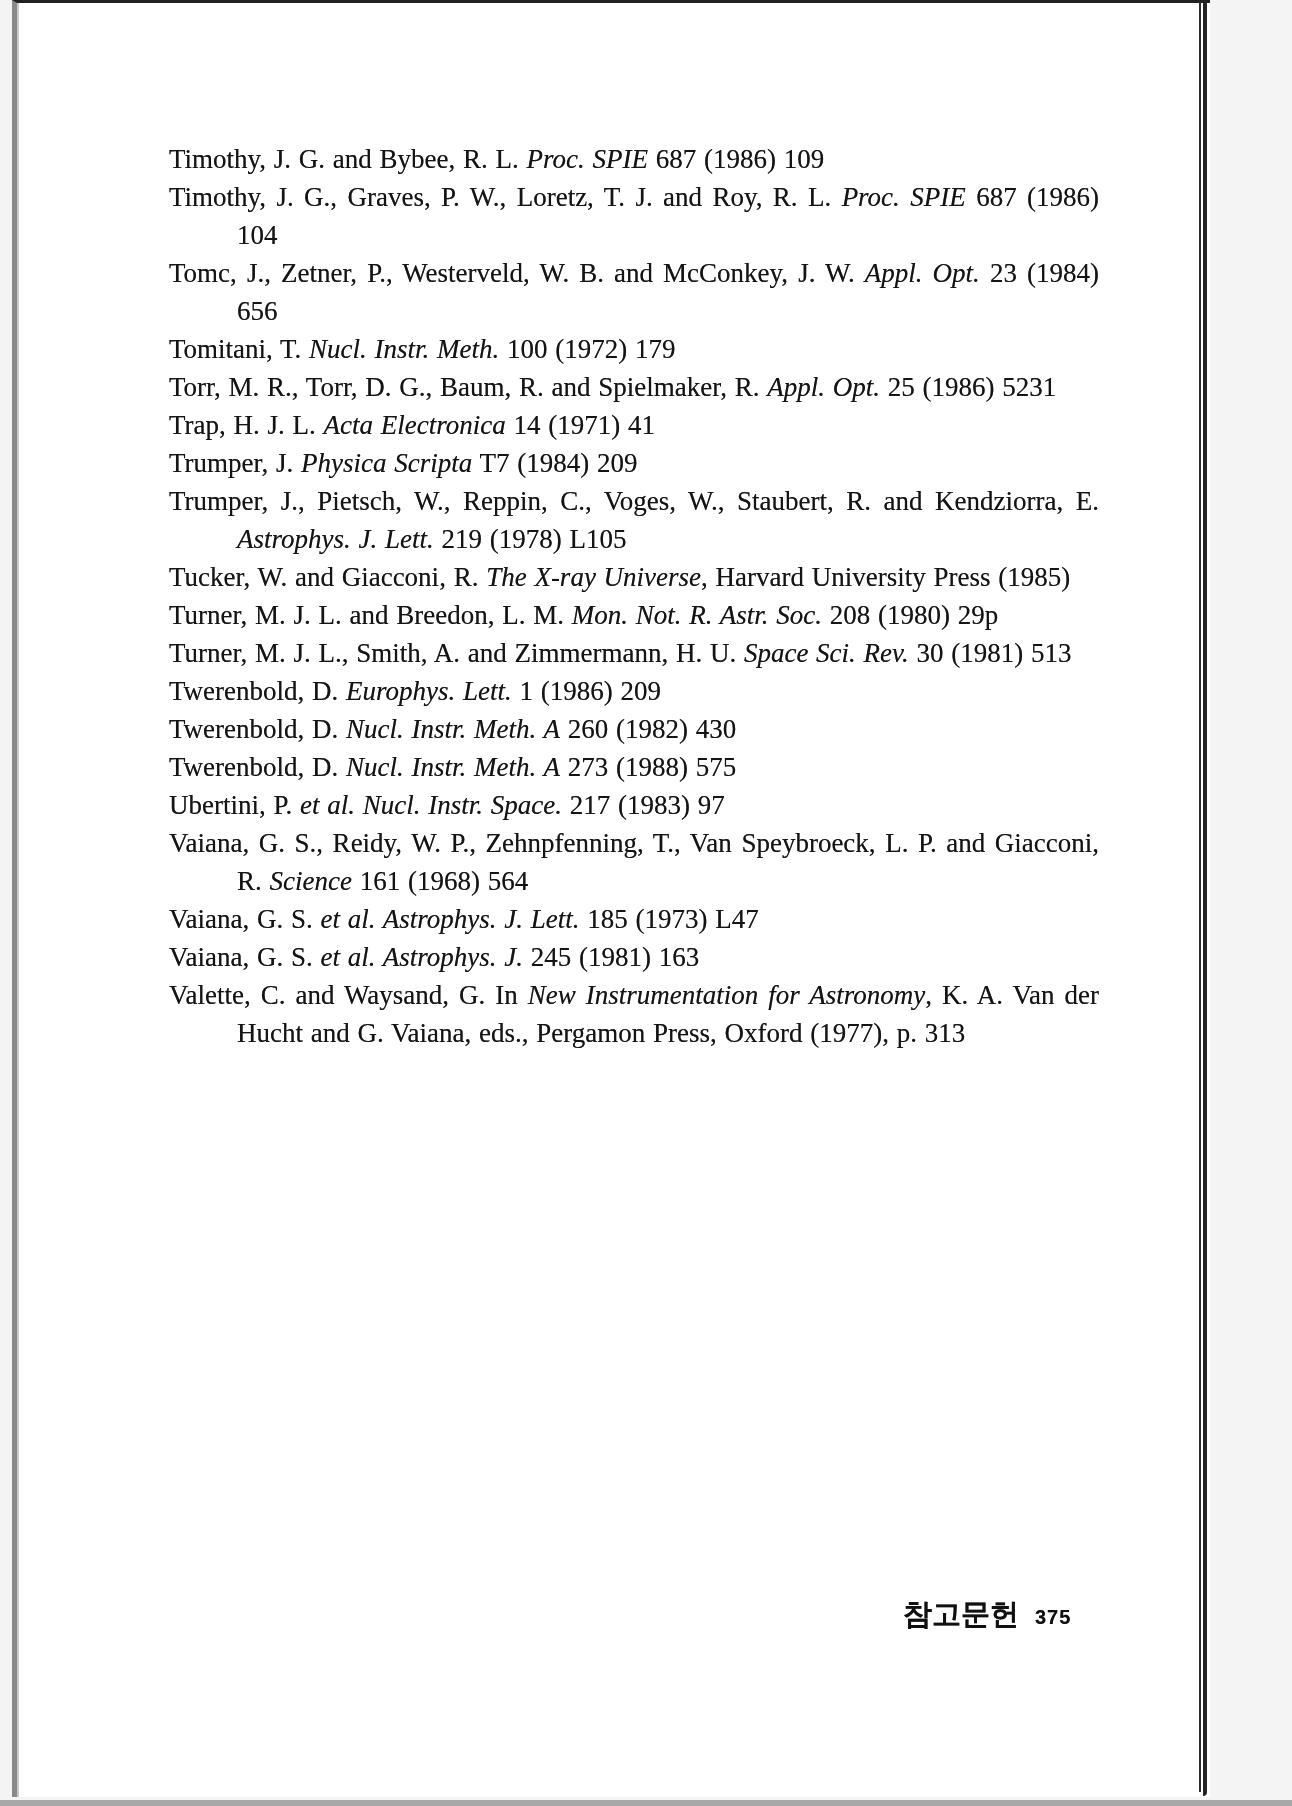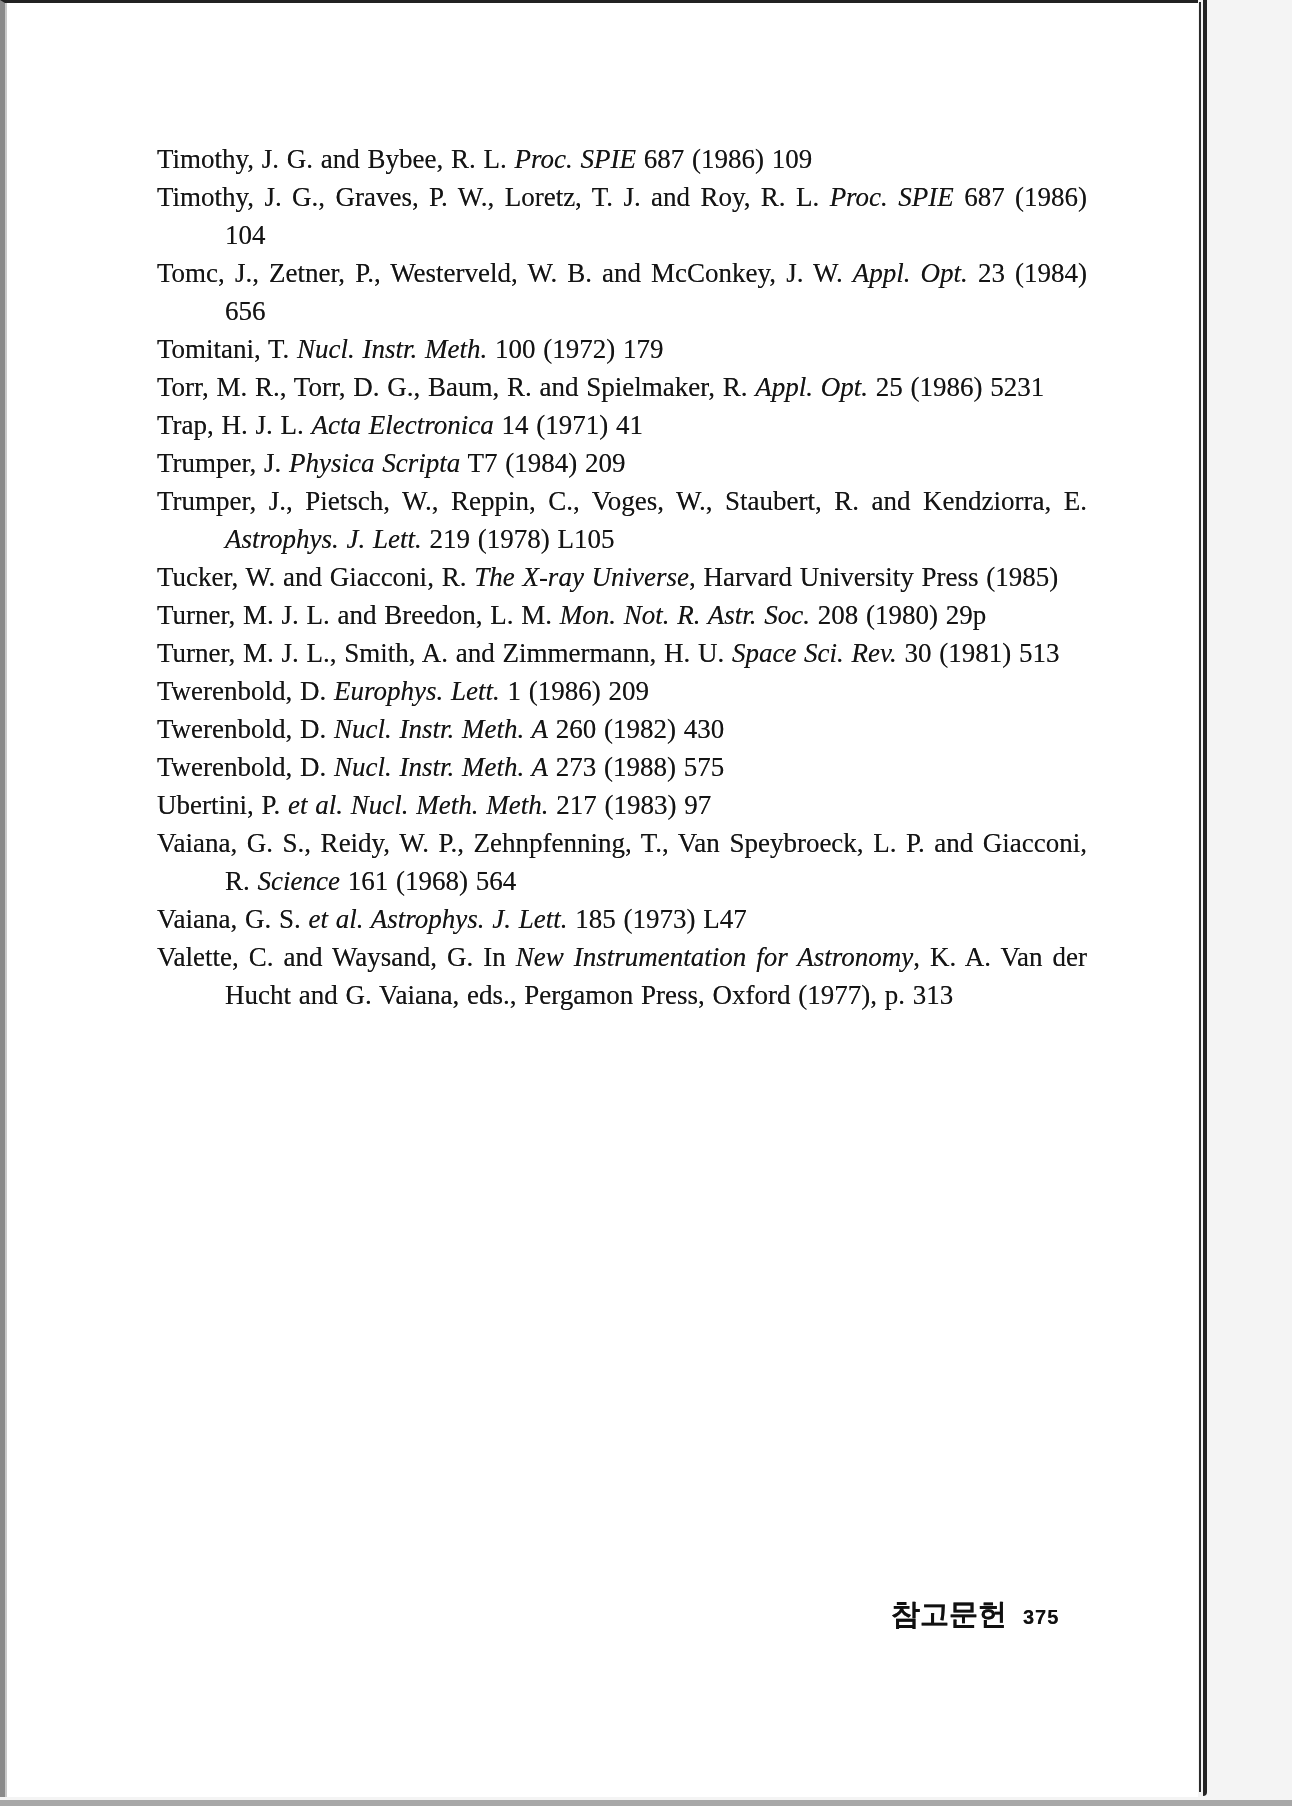--- a/index.html
+++ b/index.html
@@ -8,21 +8,21 @@
     background: #f4f4f4;
     position: relative;
     overflow: hidden;
     font-family: "Liberation Serif", "DejaVu Serif", serif;
   }
   .scan-area {
     position: absolute; left: 0; top: 0;
     width: 1292px; height: 1806px;
   }
   .page {
-    position: absolute; left: 0; top: 0;
+    position: absolute; left: 12px; top: 0;
     width: 1198px; height: 1797px;
     background: #ffffff;
     border-top: 3px solid #222222;
     border-left: 5px solid #8a8a8a;
     box-sizing: border-box;
     box-shadow: inset 2px 0 0 #c9c9c9;
   }
   
   .edge-line-inner {
     position: absolute; left: 1199px; top: 2px;
@@ -80,23 +80,24 @@
         <p class="ref"><span>Torr, M. R., Torr, D. G., Baum, R. and Spielmaker, R. </span><span class="it">Appl. Opt.</span><span> 25 (1986) 5231</span></p>
         <p class="ref"><span>Trap, H. J. L. </span><span class="it">Acta Electronica</span><span> 14 (1971) 41</span></p>
         <p class="ref"><span>Trumper, J. </span><span class="it">Physica Scripta</span><span> T7 (1984) 209</span></p>
         <p class="ref"><span>Trumper, J., Pietsch, W., Reppin, C., Voges, W., Staubert, R. and Kendziorra, E. </span><span class="it">Astrophys. J. Lett.</span><span> 219 (1978) L105</span></p>
         <p class="ref"><span>Tucker, W. and Giacconi, R. </span><span class="it">The X-ray Universe</span><span>, Harvard University Press (1985)</span></p>
         <p class="ref"><span>Turner, M. J. L. and Breedon, L. M. </span><span class="it">Mon. Not. R. Astr. Soc.</span><span> 208 (1980) 29p</span></p>
         <p class="ref"><span>Turner, M. J. L., Smith, A. and Zimmermann, H. U. </span><span class="it">Space Sci. Rev.</span><span> 30 (1981) 513</span></p>
         <p class="ref"><span>Twerenbold, D. </span><span class="it">Europhys. Lett.</span><span> 1 (1986) 209</span></p>
         <p class="ref"><span>Twerenbold, D. </span><span class="it">Nucl. Instr. Meth. A</span><span> 260 (1982) 430</span></p>
         <p class="ref"><span>Twerenbold, D. </span><span class="it">Nucl. Instr. Meth. A</span><span> 273 (1988) 575</span></p>
-        <p class="ref"><span>Ubertini, P. </span><span class="it">et al. Nucl. Meth. Meth.</span><span> 217 (1983) 97</span></p>
+        <p class="ref"><span>Ubertini, P. </span><span class="it">et al. Nucl. Instr. Space.</span><span> 217 (1983) 97</span></p>
         <p class="ref"><span>Vaiana, G. S., Reidy, W. P., Zehnpfenning, T., Van Speybroeck, L. P. and Giacconi, R. </span><span class="it">Science</span><span> 161 (1968) 564</span></p>
         <p class="ref"><span>Vaiana, G. S. </span><span class="it">et al. Astrophys. J. Lett.</span><span> 185 (1973) L47</span></p>
+        <p class="ref"><span>Vaiana, G. S. </span><span class="it">et al. Astrophys. J.</span><span> 245 (1981) 163</span></p>
         <p class="ref"><span>Valette, C. and Waysand, G. In </span><span class="it">New Instrumentation for Astronomy</span><span>, K. A. Van der Hucht and G. Vaiana, eds., Pergamon Press, Oxford (1977), p. 313</span></p>
       </div>
     <div class="footer">
       <span class="label">참고문헌</span>
       <span class="num">375</span>
     </div>
   </div>
   <div class="edge-line-inner"></div>
   <div class="edge-line-outer"></div>
   <div class="bottom-band"></div>

